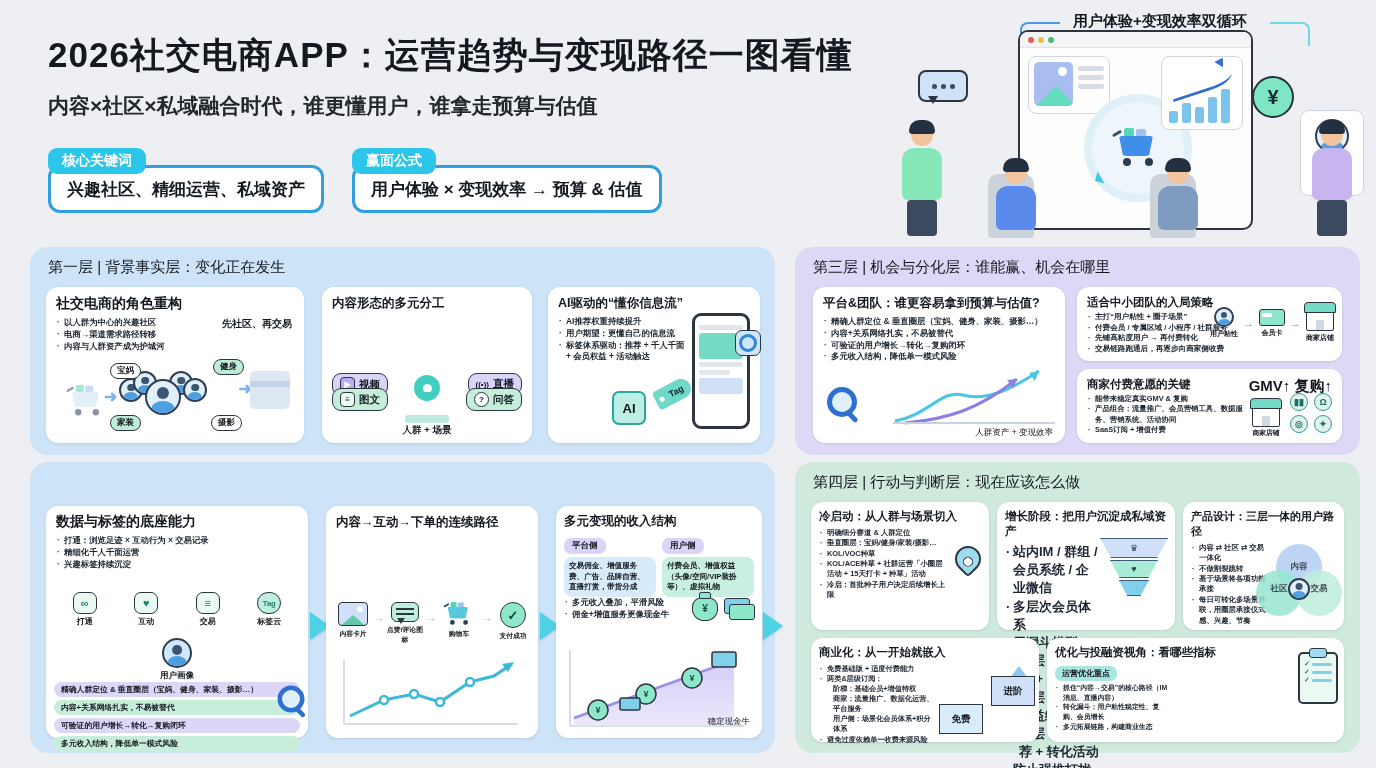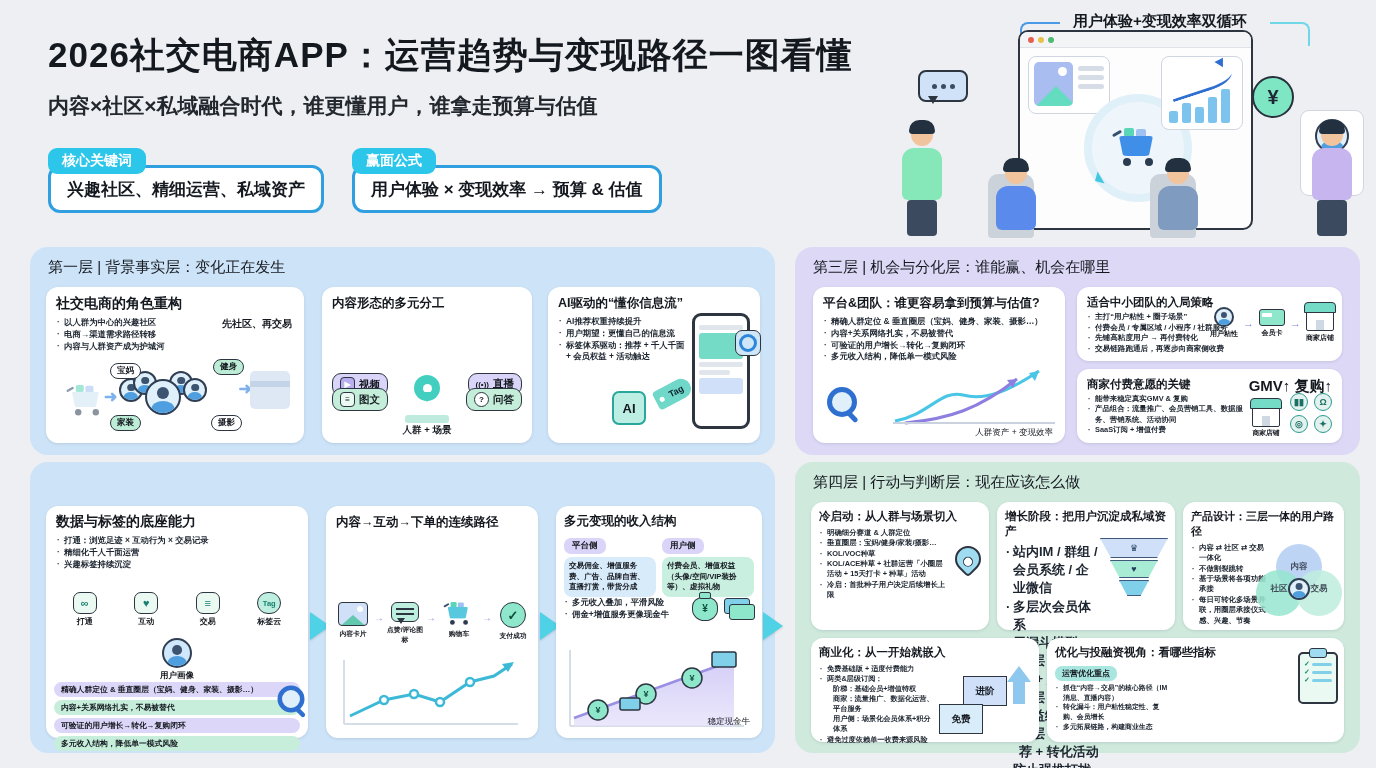--- a/index.html
+++ b/index.html
@@ -178,21 +178,21 @@
   .f3{width:30px;height:16px;background:#7fd0e8;clip-path:polygon(0 0,100% 0,72% 100%,28% 100%);}
   .venn{position:absolute;right:2px;top:42px;width:86px;height:78px;}
   .venn .vc{position:absolute;width:46px;height:46px;border-radius:50%;opacity:.85;display:flex;align-items:center;justify-content:center;font-size:8.5px;font-weight:bold;color:#1c2a3a;}
   .v1{left:20px;top:0;background:#b3cdf4;}
   .v2{left:0;top:26px;background:#96e6cf;align-items:flex-end;padding-bottom:8px;}
   .v3{left:40px;top:26px;background:#bfeede;align-items:flex-end;padding-bottom:8px;}
   .venn .av{position:absolute;left:50%;top:34px;transform:translateX(-50%);width:22px;height:22px;font-size:9px;z-index:3;}
   .steps3d{position:absolute;right:8px;top:22px;width:92px;height:74px;}
   .stepbox{position:absolute;border:1.5px solid #2c3540;display:flex;align-items:center;justify-content:center;font-size:9.5px;font-weight:bold;background:#d8ecfa;}
   .sb1{left:0;bottom:0;width:44px;height:30px;}
-  .sb2{left:24px;bottom:28px;width:44px;height:30px;background:#cfe0f8;}
+  .sb2{left:52px;bottom:28px;width:44px;height:30px;background:#cfe0f8;}
   .uparrow{position:absolute;right:0;top:-6px;width:0;height:0;border:12px solid transparent;border-bottom:16px solid #8fc8ee;}
   .uparrow:after{content:"";position:absolute;left:-6px;top:16px;width:12px;height:22px;background:#8fc8ee;}
   .metric-cols{display:flex;gap:8px;margin-top:2px;}
   .mcol{width:118px;}
   .mtag{display:inline-block;background:#a9e6e0;border-radius:7px;font-size:8px;font-weight:bold;padding:2px 7px;margin-bottom:2px;}
   .clip{position:absolute;right:6px;top:14px;width:40px;height:52px;background:#eafaf3;border:2px solid #2c3540;border-radius:5px;padding:6px 4px;}
   .clip:before{content:"";position:absolute;left:50%;top:-6px;transform:translateX(-50%);width:16px;height:8px;background:#9fdcf2;border:1.5px solid #2c3540;border-radius:3px;}
   .clip .ln{display:flex;align-items:center;gap:2px;font-size:7px;color:#1a8a6e;font-weight:bold;}
   .clip .ln i{display:block;flex:1;height:3px;background:#7fd0e8;border-radius:2px;}
 </style>

